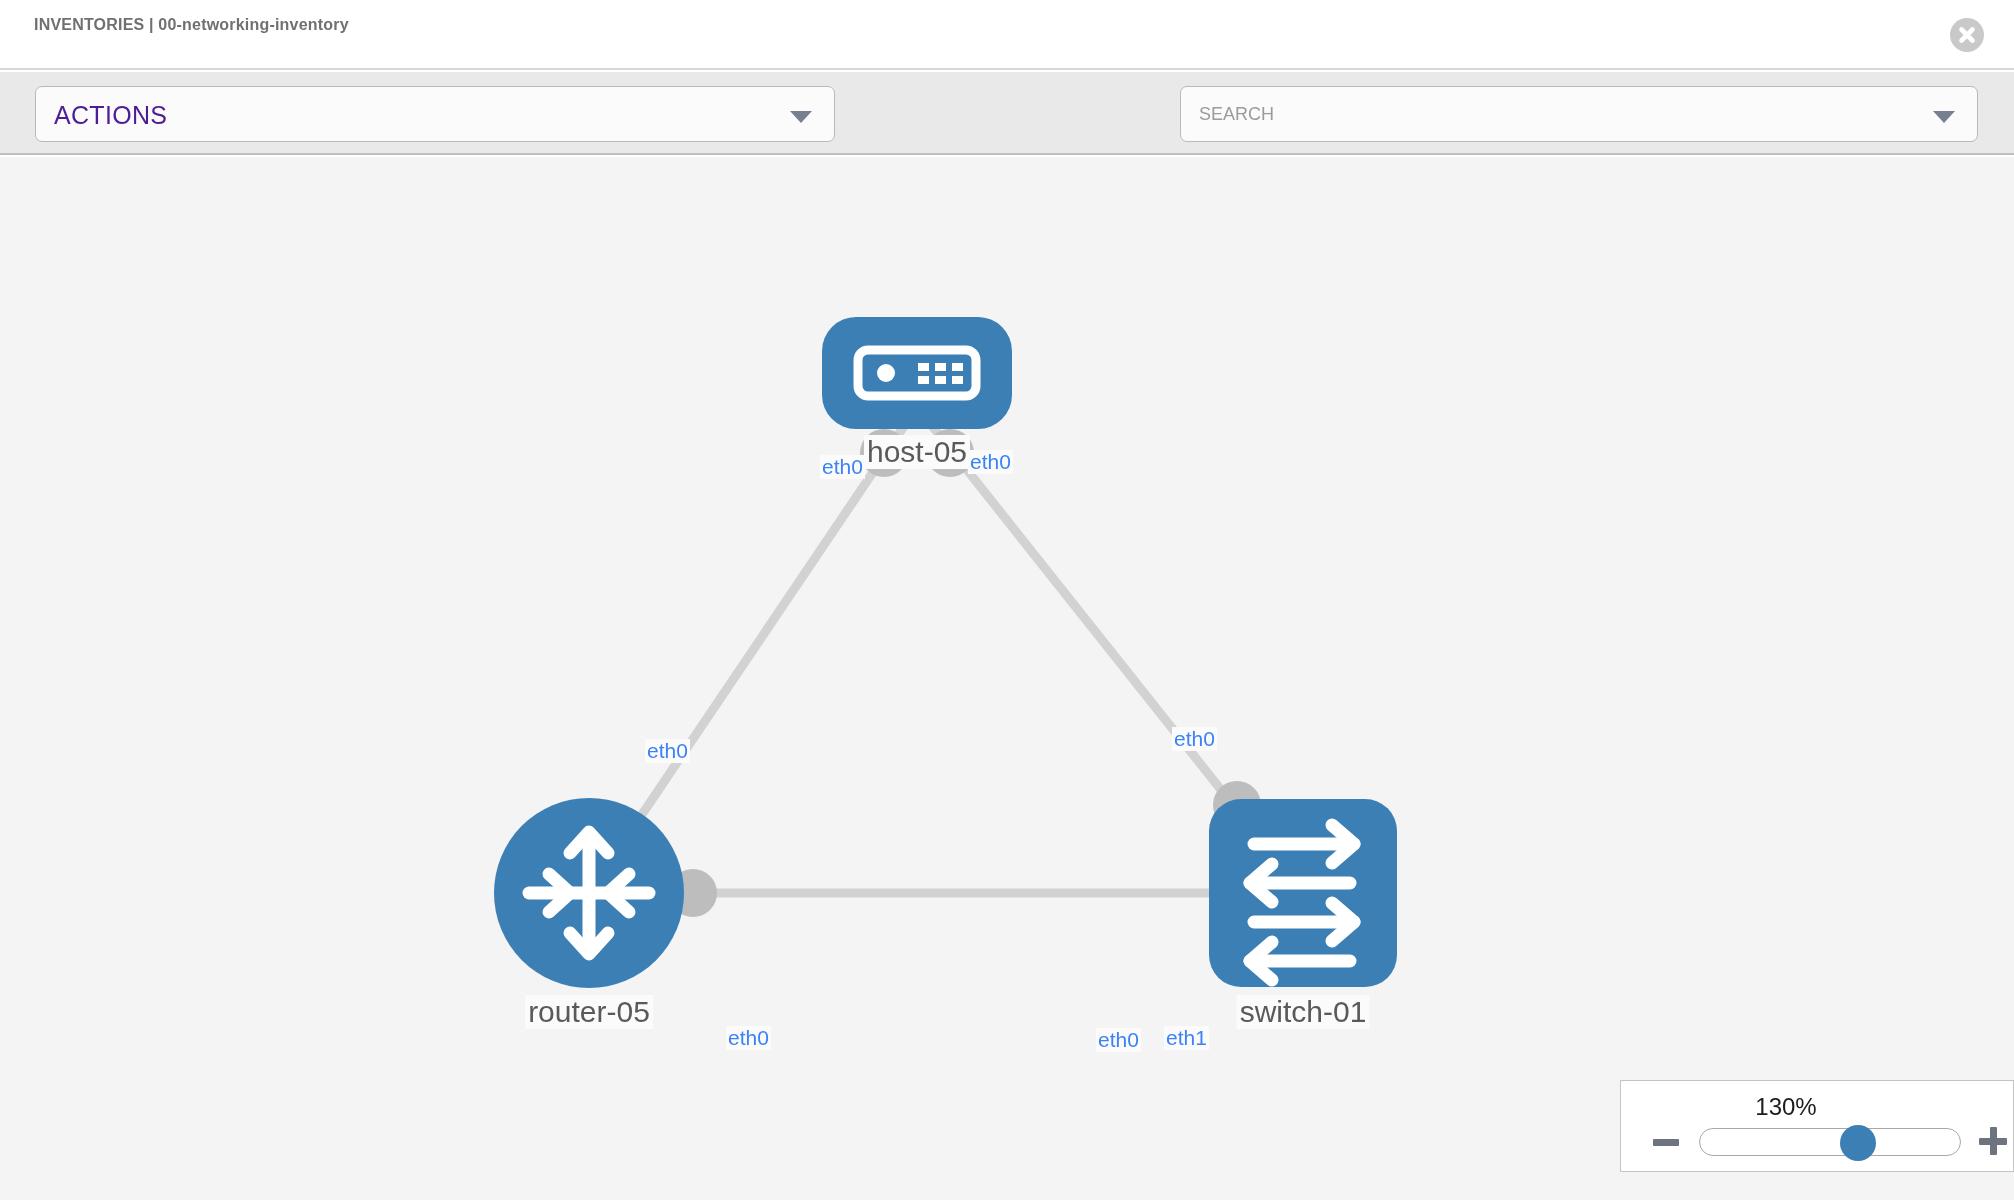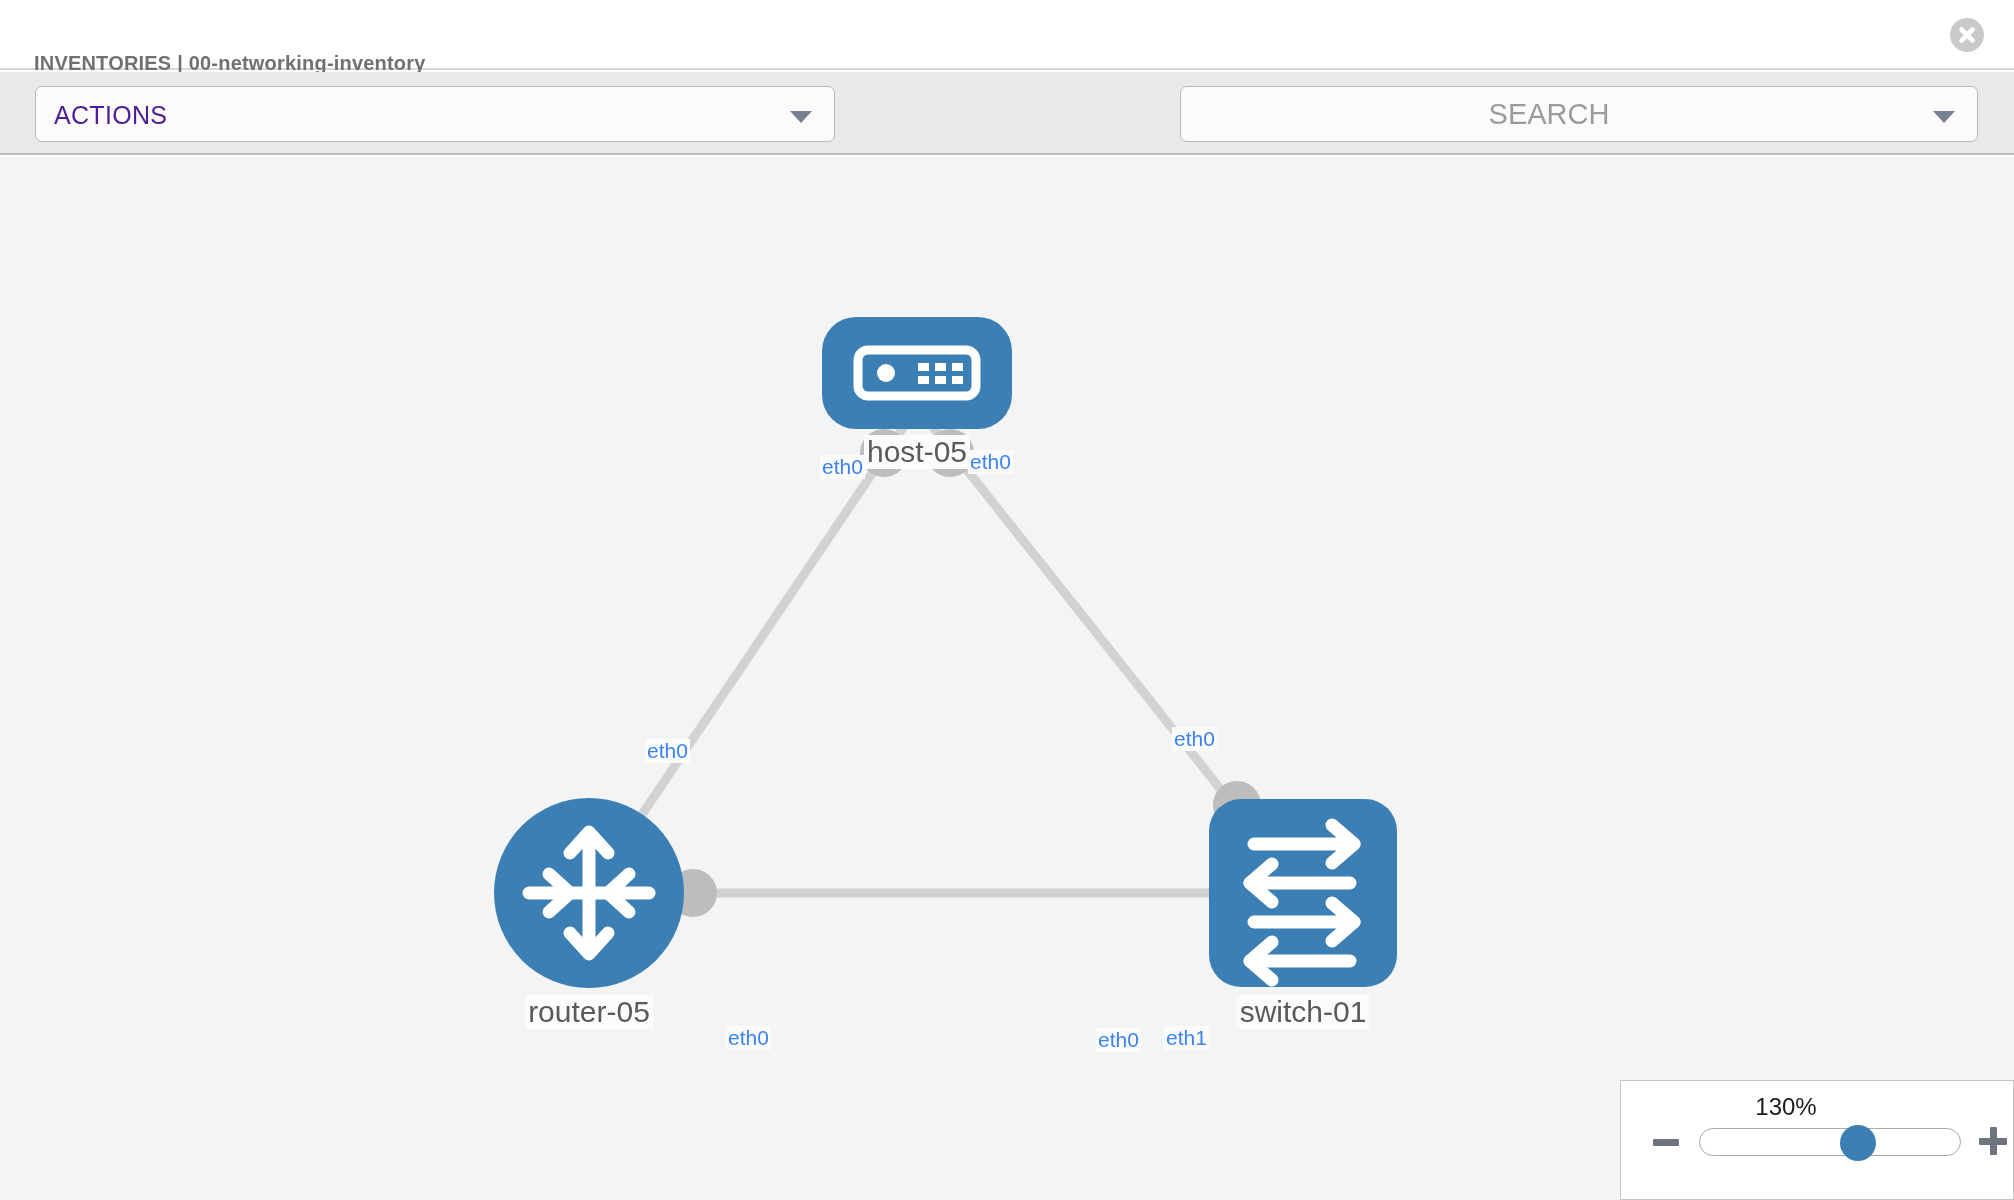--- a/index.html
+++ b/index.html
@@ -13,24 +13,23 @@
 
   
   .header {
     position: absolute; left: 0; top: 0;
     width: 2014px; height: 70px;
     background: #ffffff;
     border-bottom: 2px solid #d7d7d7;
   }
   .header-title {
     position: absolute; left: 34px; top: 16px;
-    font-size: 20px; font-weight: bold;
+    font-size: 16px; font-weight: bold;
     color: #707070; letter-spacing: 0.2px;
     white-space: nowrap;
-    margin-top: 36px;
   }
   .close-btn {
     position: absolute; right: 30px; top: 18px;
     width: 34px; height: 34px;
     cursor: pointer;
   }
 
   
   .toolbar {
     position: absolute; left: 0; top: 72px;
@@ -68,21 +67,21 @@
     width: 798px; height: 56px;
     background: #fbfbfb;
     border: 1px solid #b9b9b9;
     border-radius: 7px;
   }
   .search-input {
     position: absolute; left: 18px; top: 0;
     width: 700px; height: 54px;
     border: none; outline: none; background: transparent;
     font-family: "Liberation Sans", sans-serif;
-    font-size: 29px; color: #6f6f6f; text-align: center;
+    font-size: 18px; color: #6f6f6f;
   }
   .search-input::placeholder { color: #9b9b9b; }
 
   
   .canvas {
     position: absolute; left: 0; top: 157px;
     width: 2014px; height: 1043px;
     background: #f4f4f4;
     overflow: hidden;
   }
@@ -100,21 +99,21 @@
     position: absolute;
     font-size: 21px; color: #3b82f6;
     background: #fbfbfb;
     padding: 0 2px;
     white-space: nowrap;
   }
 
   
   .zoom-panel {
     position: absolute; left: 1620px; top: 1080px;
-    width: 394px; height: 120px;
+    width: 394px; height: 92px;
     background: #ffffff;
     border: 1px solid #c4c4c4;
   }
   .zoom-value {
     position: absolute; left: 0; top: 12px; width: 330px;
     text-align: center;
     font-size: 24px; color: #1c1c1c;
   }
   .zoom-minus {
     position: absolute; left: 32px; top: 58px;

